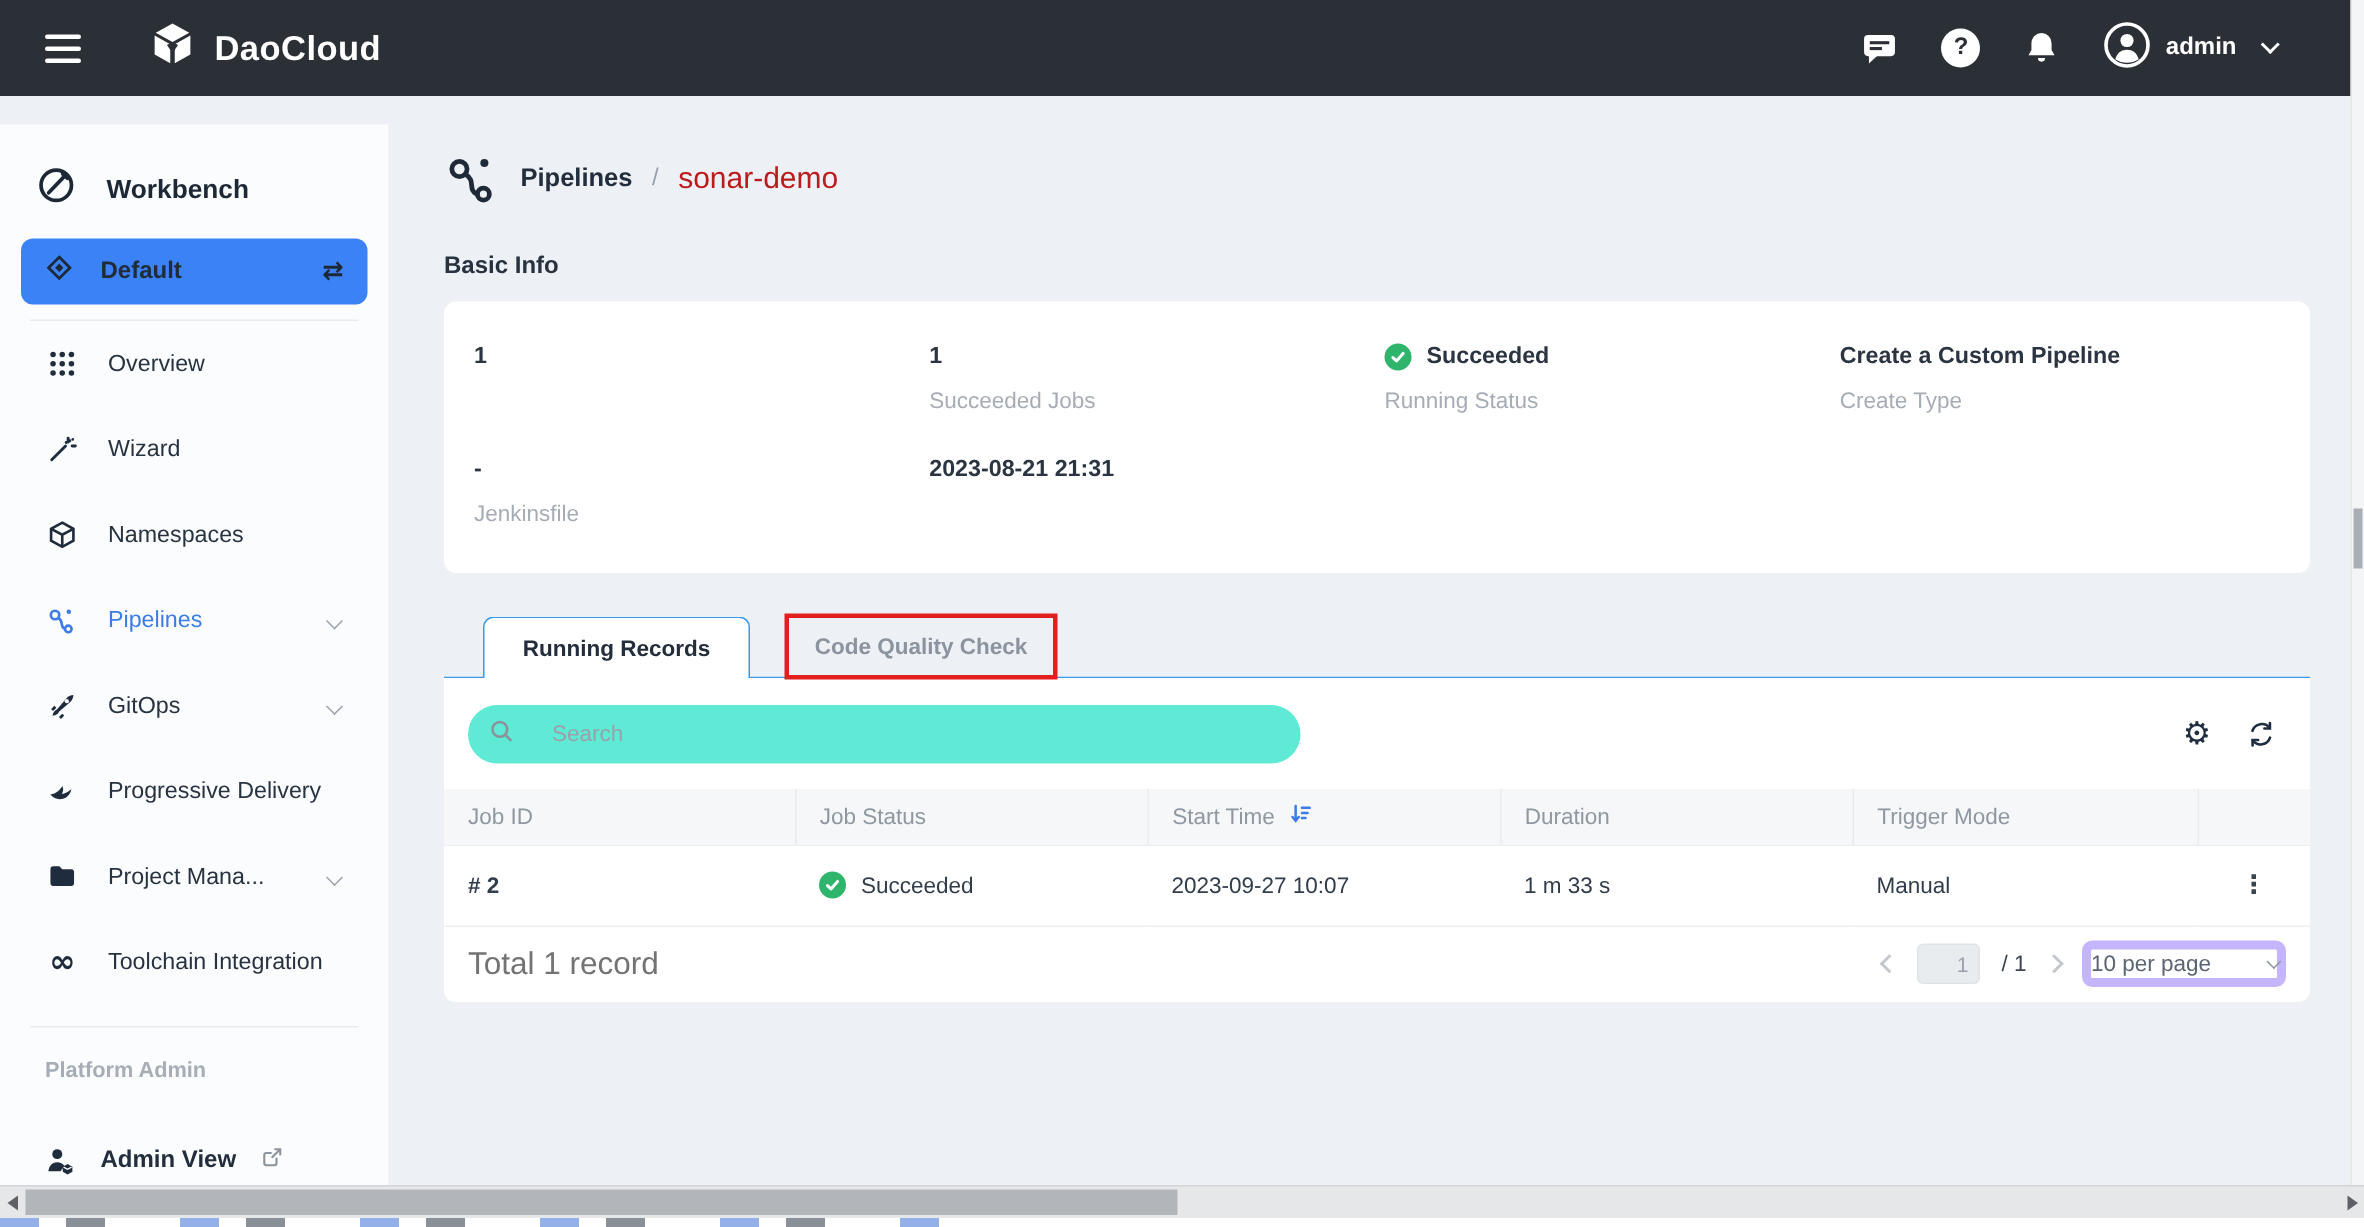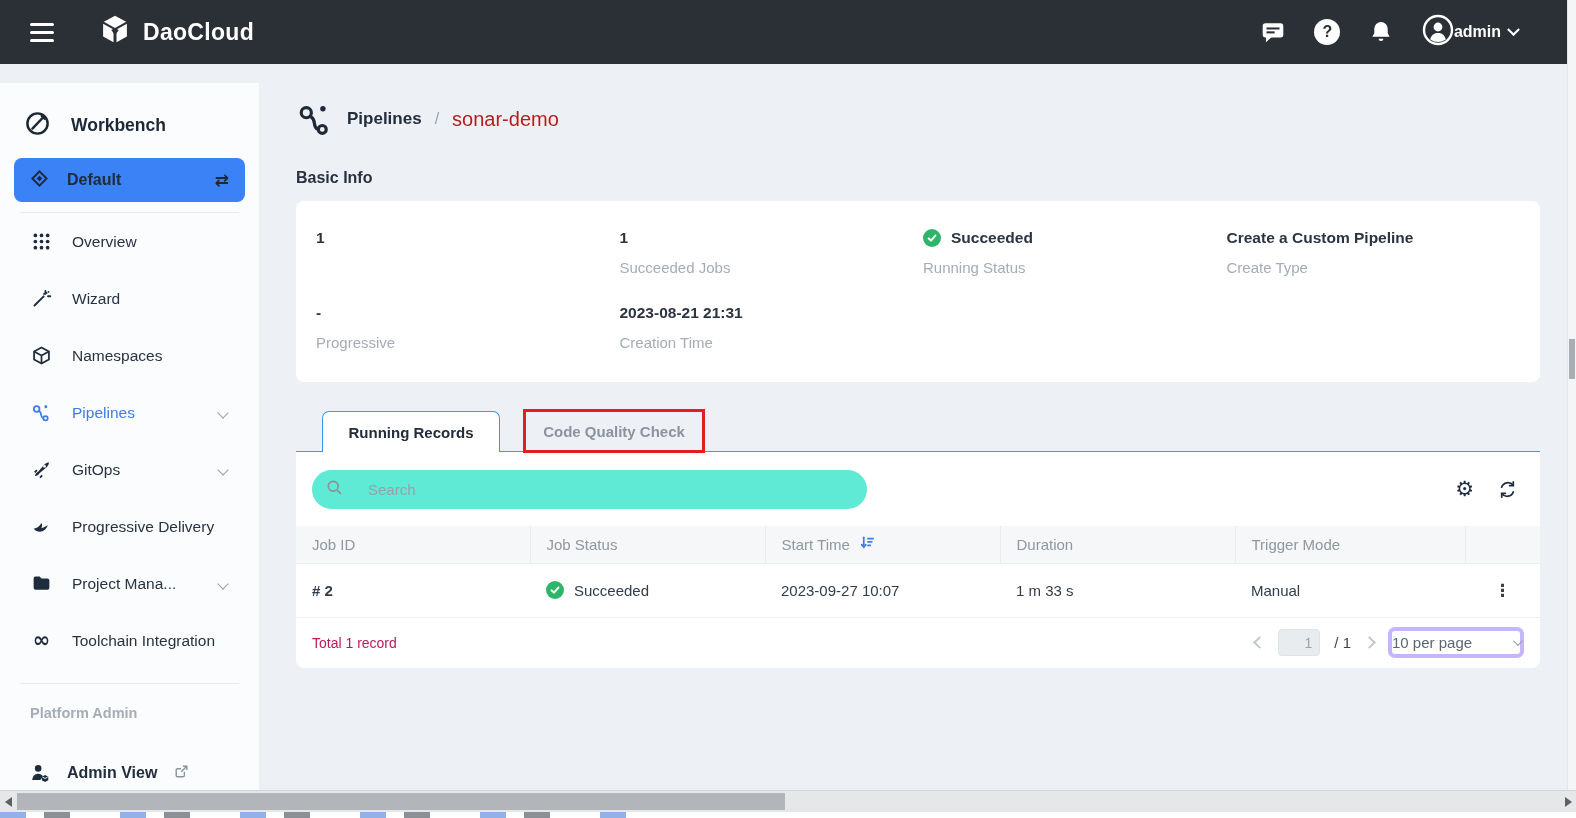--- a/index.html
+++ b/index.html
@@ -10,21 +10,21 @@
   
   .topbar { height:64px; background:#2b2f36; display:flex; align-items:center; padding:0 24px; position:relative; }
   .hamburger { display:flex; flex-direction:column; gap:5px; cursor:pointer; margin-left:6px; }
   .hamburger span { width:24px; height:3px; background:#fff; border-radius:2px; }
   .brand { display:flex; align-items:center; gap:11px; margin-left:44px; }
   .brand-text { color:#fff; font-size:23px; font-weight:bold; letter-spacing:.3px; }
   .topbar-right { margin-left:auto; display:flex; align-items:center; gap:27px; margin-right:34px; }
   .topbar-icon { width:27px; height:27px; color:#fff; display:flex; align-items:center; justify-content:center; cursor:pointer; }
   .help-circle { width:26px; height:26px; border-radius:50%; background:#fff; color:#2b2f36;
                  display:flex; align-items:center; justify-content:center; font-weight:bold; font-size:16px; }
-  .avatar-wrap { display:flex; align-items:center; cursor:pointer; }
+  .avatar-wrap { display:flex; align-items:center; gap:10px; cursor:pointer; }
   .admin-name { color:#fff; font-size:16px; font-weight:bold; }
   .nav-chevron { width:9px; height:9px; border-right:2px solid #fff; border-bottom:2px solid #fff;
                  transform:rotate(45deg) translate(-2px,-2px); margin-left:8px; }
 
   
   .app-body { display:flex; height:754px;margin-top:19px; }
 
   
   .sidebar { width:260px; background:#fbfcfd; border-right:1px solid #eceef1; padding:0 14px; flex-shrink:0; }
   .wb-header { display:flex; align-items:center; gap:20px; margin:27px 0 0 10px; color:#1d2836; cursor:pointer; }
@@ -94,29 +94,29 @@
   .records-table th { background:#f5f7f9; height:37px; text-align:left; padding-left:16px; font-size:15px;
        font-weight:500; color:#8f97a1; border-right:1px solid #e8ebef; border-bottom:1px solid #eceff2; }
   .records-table th:last-child { border-right:none; }
   .th-flex { display:flex; align-items:center; gap:10px; }
   .records-table td { height:54px; padding-left:16px; font-size:15px; color:#323d4b; border-bottom:1px solid #eceef2; }
   .cell-strong { font-weight:bold; }
   .status-cell { display:flex; align-items:center; }
   .kebab { font-family:"DejaVu Sans",sans-serif; font-size:17px; color:#39424e; font-weight:bold; cursor:pointer; padding:0 10px; }
 
   .table-footer { height:50px; display:flex; align-items:center; justify-content:space-between; padding:0 16px; }
-  .total-text { font-size:14px; color:#be185d; }
+  .total-text { font-size:21px; color:#737373; }
   .pager { display:flex; align-items:center; gap:14px; }
   .pg-chevron { width:9px; height:9px; border-right:2px solid #c3c8ce; border-bottom:2px solid #c3c8ce; cursor:pointer; }
   .pg-prev { transform:rotate(135deg); }
   .pg-next { transform:rotate(-45deg); }
   .page-box { width:42px; height:27px; background:#e9ecef; border:1px solid #dfe3e7; border-radius:4px; text-align:right;
               padding-right:7px; font-size:14px; color:#9aa1ab; font-family:inherit; outline:none; }
   .page-of { font-size:15px; color:#3c4654; }
-  .per-page { width:136px; height:31px; border:4px solid #c4b5fd; border-radius:7px; display:flex; align-items:center;
+  .per-page { width:136px; height:31px; border:6px solid #c4b5fd; border-radius:7px; display:flex; align-items:center;
               justify-content:space-between; gap:11px; font-size:15px; color:#5c6673; background:#fff; cursor:pointer; }
   .pp-chevron { width:7px; height:7px; border-right:1.8px solid #8f97a1; border-bottom:1.8px solid #8f97a1; transform:rotate(45deg) translateY(-2px); }
 
   
   .vscroll { position:absolute; top:0; right:0; width:9px; height:790px; background:#f4f5f6; border-left:1px solid #e4e6e8; z-index:10; }
   .vthumb { position:absolute; top:339px; left:1px; right:1px; height:40px; background:#a9aeb4; }
   .hscroll { position:absolute; left:0; right:0; bottom:6px; height:22px; background:#e6e7e9; border-top:1px solid #d2d4d7; z-index:10; }
   .harrow { position:absolute; top:0; bottom:0; width:16px; display:flex; align-items:center; justify-content:center; cursor:pointer; }
   .harrow.left { left:0; } .harrow.right { right:0; }
   .tri-left  { width:0; height:0; border-top:5px solid transparent; border-bottom:5px solid transparent; border-right:7px solid #5d6166; }
@@ -354,25 +354,24 @@
             <span>Succeeded</span>
           </div>
           <div class="stat-label">Running Status</div>
         </div>
         <div>
           <div class="stat-value">Create a Custom Pipeline</div>
           <div class="stat-label">Create Type</div>
         </div>
         <div>
           <div class="stat-value">-</div>
-          <div class="stat-label">Progressive</div>
+          <div class="stat-label">Jenkinsfile</div>
         </div>
         <div>
           <div class="stat-value">2023-08-21 21:31</div>
-          <div class="stat-label">Creation Time</div>
         </div>
       </div>
 
       <div class="tabs-row">
         <div class="tab-active">Running Records</div>
         <div class="tab-annotated">Code Quality Check</div>
       </div>
 
       <div class="panel">
         <div class="toolbar">

